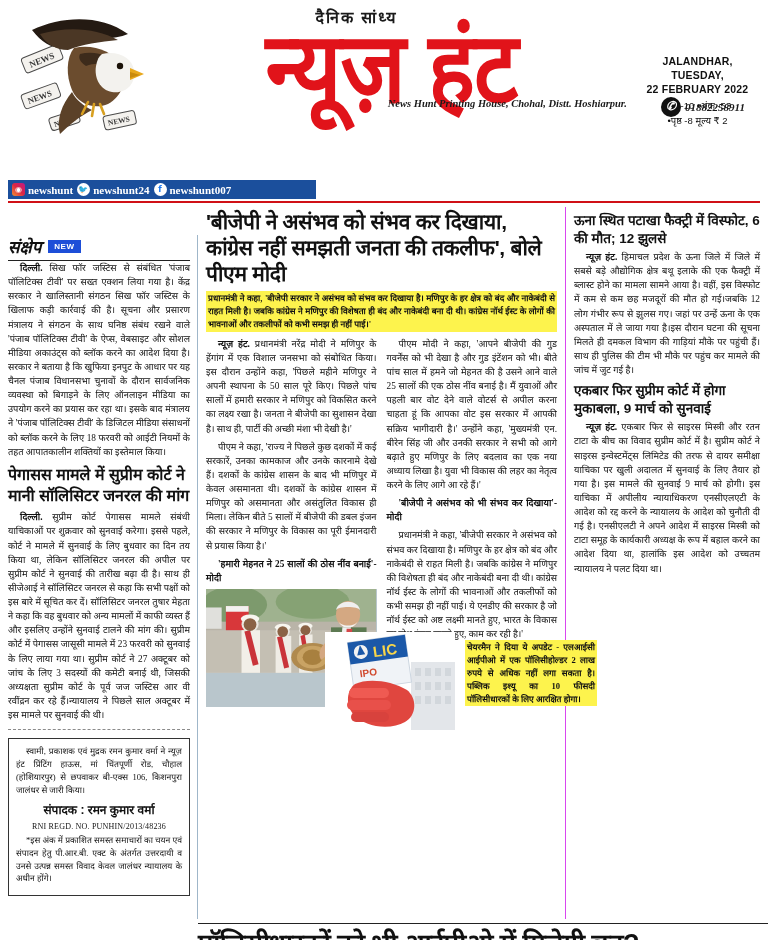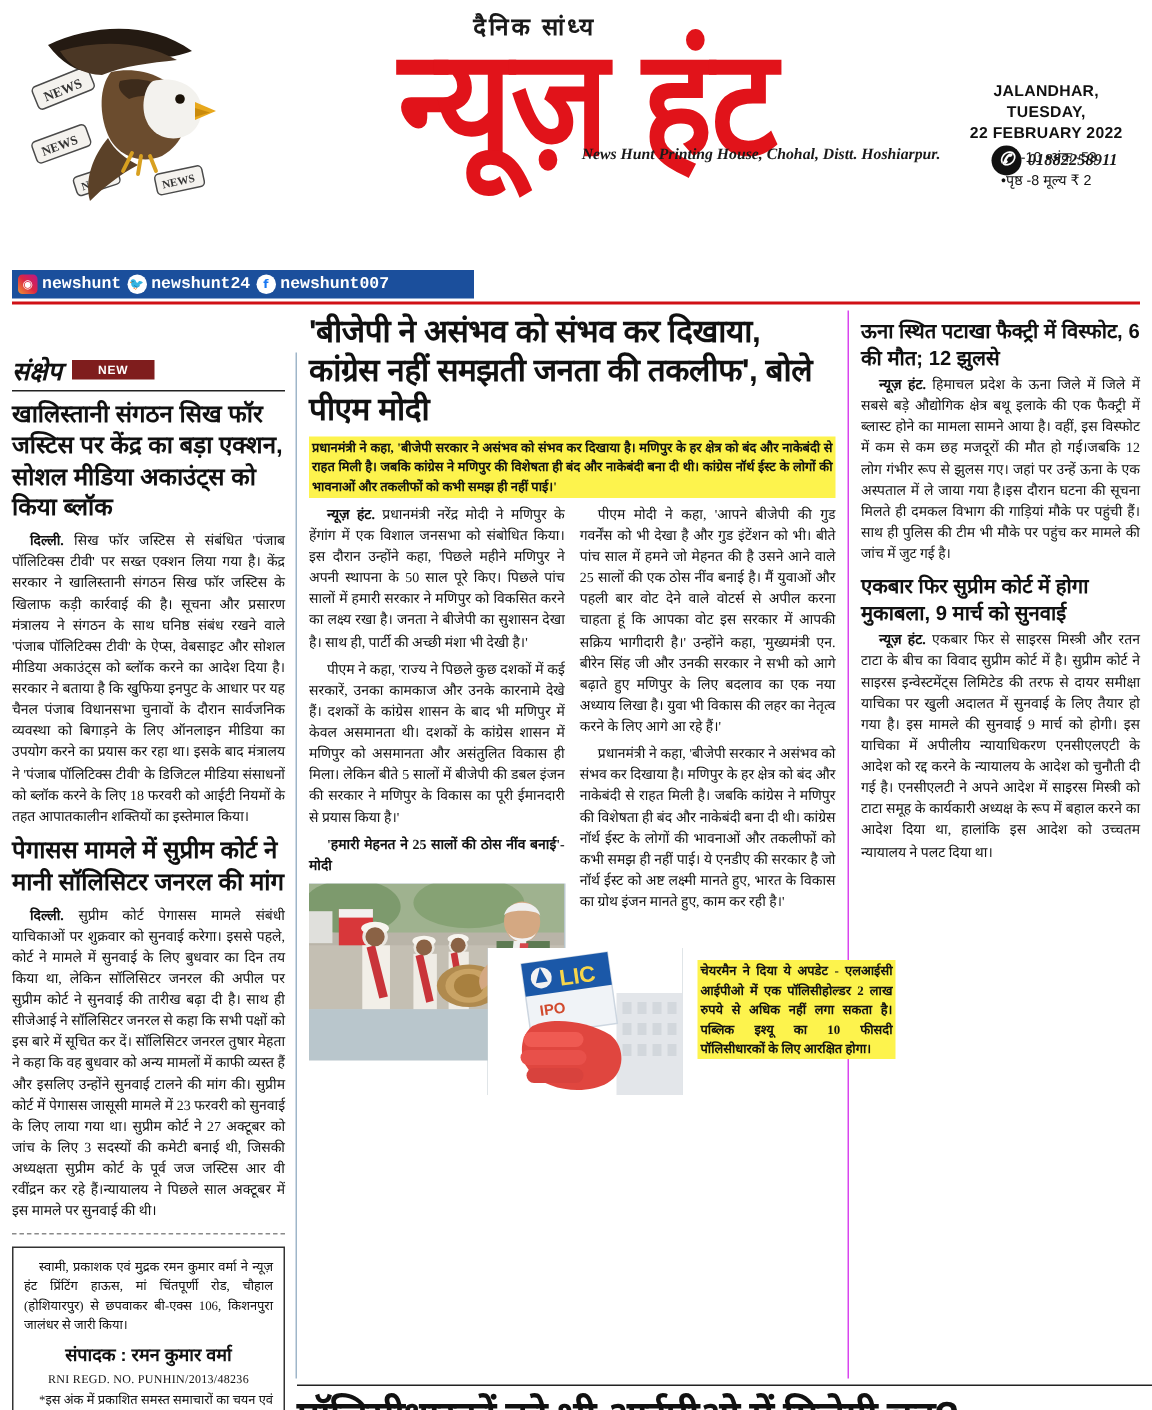--- a/index.html
+++ b/index.html
@@ -45,35 +45,35 @@
   .date-sub{font-size:9.5px;line-height:1.45;margin-top:2px;}
 
   
   .socialbar{display:flex;align-items:stretch;height:19px;margin-top:2px;gap:0;}
   .social-left{background:#1b4f9c;display:flex;align-items:center;padding:0 4px;gap:4px;flex:0 0 300px;}
   .sm{display:flex;align-items:center;gap:3px;}
   .sm-ico{width:13px;height:13px;border-radius:3px;display:flex;align-items:center;justify-content:center;font-size:8px;color:#fff;font-family:"DejaVu Sans",sans-serif;}
   .ico-ig{background:linear-gradient(45deg,#f09433,#dc2743,#bc1888);}
   .ico-tw{background:#ffffff;color:#1da1f2;border-radius:50%;}
   .ico-fb{background:#ffffff;color:#1877f2;border-radius:50%;font-weight:bold;}
-  .sm-label{color:#fff;font-family:Liberation Mono, monospace;font-weight:bold;font-size:11px;}
+  .sm-label{color:#fff;font-family:Liberation Serif, serif;font-weight:bold;font-size:11px;}
   .social-right{flex:1;border:1px solid #d01016;display:flex;align-items:center;justify-content:center;margin-left:4px;background:#fff;}
   .editorial-line{font-size:8px;font-family:"Liberation Sans",sans-serif;letter-spacing:.1px;color:#111;white-space:nowrap;}
   .redrule{height:2px;background:#d01016;margin-top:2px;}
 
   
   .content{display:flex;margin-top:4px;height:712px;}
   .col-left{width:182px;flex:0 0 182px;padding-right:7px;border-right:1px solid #9fb6c9;margin-top:28px;}
   .col-mid{flex:1;padding:0 8px;}
   .col-right{width:186px;flex:0 0 186px;padding-left:8px;border-left:1px solid #d946ef;}
 
   
   .sec-head{display:flex;align-items:center;gap:7px;border-bottom:1.5px solid #222;padding-bottom:2px;}
   .sec-title{font-family:"Liberation Sans",sans-serif;font-weight:bold;font-size:17px;font-style:italic;}
-  .badge-new{background:#7f1d1d;color:#fff;font-family:"Liberation Sans",sans-serif;font-weight:bold;font-size:8px;padding:2px 17px;letter-spacing:.5px;}
+  .badge-new{background:#1d4ed8;color:#fff;font-family:"Liberation Sans",sans-serif;font-weight:bold;font-size:8px;padding:2px 6px;letter-spacing:.5px;}
   .hl-lg{font-family:"Liberation Sans",sans-serif;font-weight:bold;font-size:16px;line-height:1.3;margin:6px 0 4px;}
   .hl-md{font-family:"Liberation Sans",sans-serif;font-weight:bold;font-size:13.5px;line-height:1.3;margin:5px 0 3px;}
 
   .body-txt{font-size:9.3px;line-height:1.52;text-align:justify;text-justify:inter-word;margin:0 0 4px;}
   .body-txt.ind{text-indent:12px;}
   .dek{font-size:8.6px;line-height:1.5;text-align:justify;font-weight:bold;background:#fdf34d;padding:1px 2px;margin:4px 0 5px;}
   .bold-run{font-weight:bold;}
 
   .dashed{border-top:1px dashed #8a8a8a;margin:7px 0;}
 
@@ -185,21 +185,20 @@
   <div class="content">
 
     <div class="col-left">
 
       <div class="sec-head">
         <span class="sec-title">संक्षेप</span>
         <span class="badge-new">NEW</span>
       </div>
 
       <div>
-        <div class="hl-lg">खालिस्तानी संगठन सिख फॉर जस्टिस पर केंद्र का बड़ा एक्शन, सोशल मीडिया अकाउंट्स को किया ब्लॉक</div>
         <p class="body-txt ind"><span class="bold-run">दिल्ली.</span> <span>सिख फॉर जस्टिस से संबंधित 'पंजाब पॉलिटिक्स टीवी' पर सख्त एक्शन लिया गया है। केंद्र सरकार ने खालिस्तानी संगठन सिख फॉर जस्टिस के खिलाफ कड़ी कार्रवाई की है। सूचना और प्रसारण मंत्रालय ने संगठन के साथ घनिष्ठ संबंध रखने वाले 'पंजाब पॉलिटिक्स टीवी' के ऐप्स, वेबसाइट और सोशल मीडिया अकाउंट्स को ब्लॉक करने का आदेश दिया है।सरकार ने बताया है कि खुफिया इनपुट के आधार पर यह चैनल पंजाब विधानसभा चुनावों के दौरान सार्वजनिक व्यवस्था को बिगाड़ने के लिए ऑनलाइन मीडिया का उपयोग करने का प्रयास कर रहा था। इसके बाद मंत्रालय ने 'पंजाब पॉलिटिक्स टीवी' के डिजिटल मीडिया संसाधनों को ब्लॉक करने के लिए 18 फरवरी को आईटी नियमों के तहत आपातकालीन शक्तियों का इस्तेमाल किया।</span></p>
       </div>
 
       <div>
         <div class="hl-lg">पेगासस मामले में सुप्रीम कोर्ट ने मानी सॉलिसिटर जनरल की मांग</div>
         <p class="body-txt ind"><span class="bold-run">दिल्ली.</span> <span>सुप्रीम कोर्ट पेगासस मामले संबंधी याचिकाओं पर शुक्रवार को सुनवाई करेगा। इससे पहले, कोर्ट ने मामले में सुनवाई के लिए बुधवार का दिन तय किया था, लेकिन सॉलिसिटर जनरल की अपील पर सुप्रीम कोर्ट ने सुनवाई की तारीख बढ़ा दी है। साथ ही सीजेआई ने सॉलिसिटर जनरल से कहा कि सभी पक्षों को इस बारे में सूचित कर दें। सॉलिसिटर जनरल तुषार मेहता ने कहा कि वह बुधवार को अन्य मामलों में काफी व्यस्त हैं और इसलिए उन्होंने सुनवाई टालने की मांग की। सुप्रीम कोर्ट में पेगासस जासूसी मामले में 23 फरवरी को सुनवाई के लिए लाया गया था। सुप्रीम कोर्ट ने 27 अक्टूबर को जांच के लिए 3 सदस्यों की कमेटी बनाई थी, जिसकी अध्यक्षता सुप्रीम कोर्ट के पूर्व जज जस्टिस आर वी रवींद्रन कर रहे हैं।न्यायालय ने पिछले साल अक्टूबर में इस मामले पर सुनवाई की थी।</span></p>
       </div>
 
       <div class="dashed"></div>
 
@@ -267,20 +266,21 @@
                 <path d="M186 44 C190 58, 210 58, 214 44 C212 54, 188 54, 186 44 Z" fill="#f2f2f2"></path>
                 <rect x="176" y="54" width="50" height="64" fill="#5d7a52"></rect>
                 <path d="M192 54 L186 118 L198 118 L204 54 Z" fill="#f0f0ee"></path>
                 <path d="M198 56 L194 118 L200 118 L206 56 Z" fill="#d4474a"></path>
                 <path d="M176 70 C162 78, 156 90, 162 100 L172 92 Z" fill="#d4a882"></path>
               </g>
             </svg>
           </div>
 
           <p class="body-txt ind">पीएम मोदी ने कहा, 'आपने बीजेपी की गुड गवर्नेंस को भी देखा है और गुड इंटेंशन को भी। बीते पांच साल में हमने जो मेहनत की है उसने आने वाले 25 सालों की एक ठोस नींव बनाई है। मैं युवाओं और पहली बार वोट देने वाले वोटर्स से अपील करना चाहता हूं कि आपका वोट इस सरकार में आपकी सक्रिय भागीदारी है।' उन्होंने कहा, 'मुख्यमंत्री एन. बीरेन सिंह जी और उनकी सरकार ने सभी को आगे बढ़ाते हुए मणिपुर के लिए बदलाव का एक नया अध्याय लिखा है। युवा भी विकास की लहर का नेतृत्व करने के लिए आगे आ रहे हैं।'</p>
+          <p class="body-txt ind bold-run">'बीजेपी ने असंभव को भी संभव कर दिखाया'- मोदी</p>
           <p class="body-txt ind">प्रधानमंत्री ने कहा, 'बीजेपी सरकार ने असंभव को संभव कर दिखाया है। मणिपुर के हर क्षेत्र को बंद और नाकेबंदी से राहत मिली है। जबकि कांग्रेस ने मणिपुर की विशेषता ही बंद और नाकेबंदी बना दी थी। कांग्रेस नॉर्थ ईस्ट के लोगों की भावनाओं और तकलीफों को कभी समझ ही नहीं पाई। ये एनडीए की सरकार है जो नॉर्थ ईस्ट को अष्ट लक्ष्मी मानते हुए, भारत के विकास का ग्रोथ इंजन मानते हुए, काम कर रही है।'</p>
         </div>
       </div>
     </div>
 
     <div class="col-right">
 
       <div>
         <div class="hl-md">ऊना स्थित पटाखा फैक्ट्री में विस्फोट, 6 की मौत; 12 झुलसे</div>
         <p class="body-txt ind"><span class="bold-run">न्यूज़ हंट.</span> <span>हिमाचल प्रदेश के ऊना जिले में जिले में सबसे बड़े औद्योगिक क्षेत्र बथू इलाके की एक फैक्ट्री में ब्लास्ट होने का मामला सामने आया है। वहीं, इस विस्फोट में कम से कम छह मजदूरों की मौत हो गई।जबकि 12 लोग गंभीर रूप से झुलस गए। जहां पर उन्हें ऊना के एक अस्पताल में ले जाया गया है।इस दौरान घटना की सूचना मिलते ही दमकल विभाग की गाड़ियां मौके पर पहुंची हैं। साथ ही पुलिस की टीम भी मौके पर पहुंच कर मामले की जांच में जुट गई है।</span></p>

